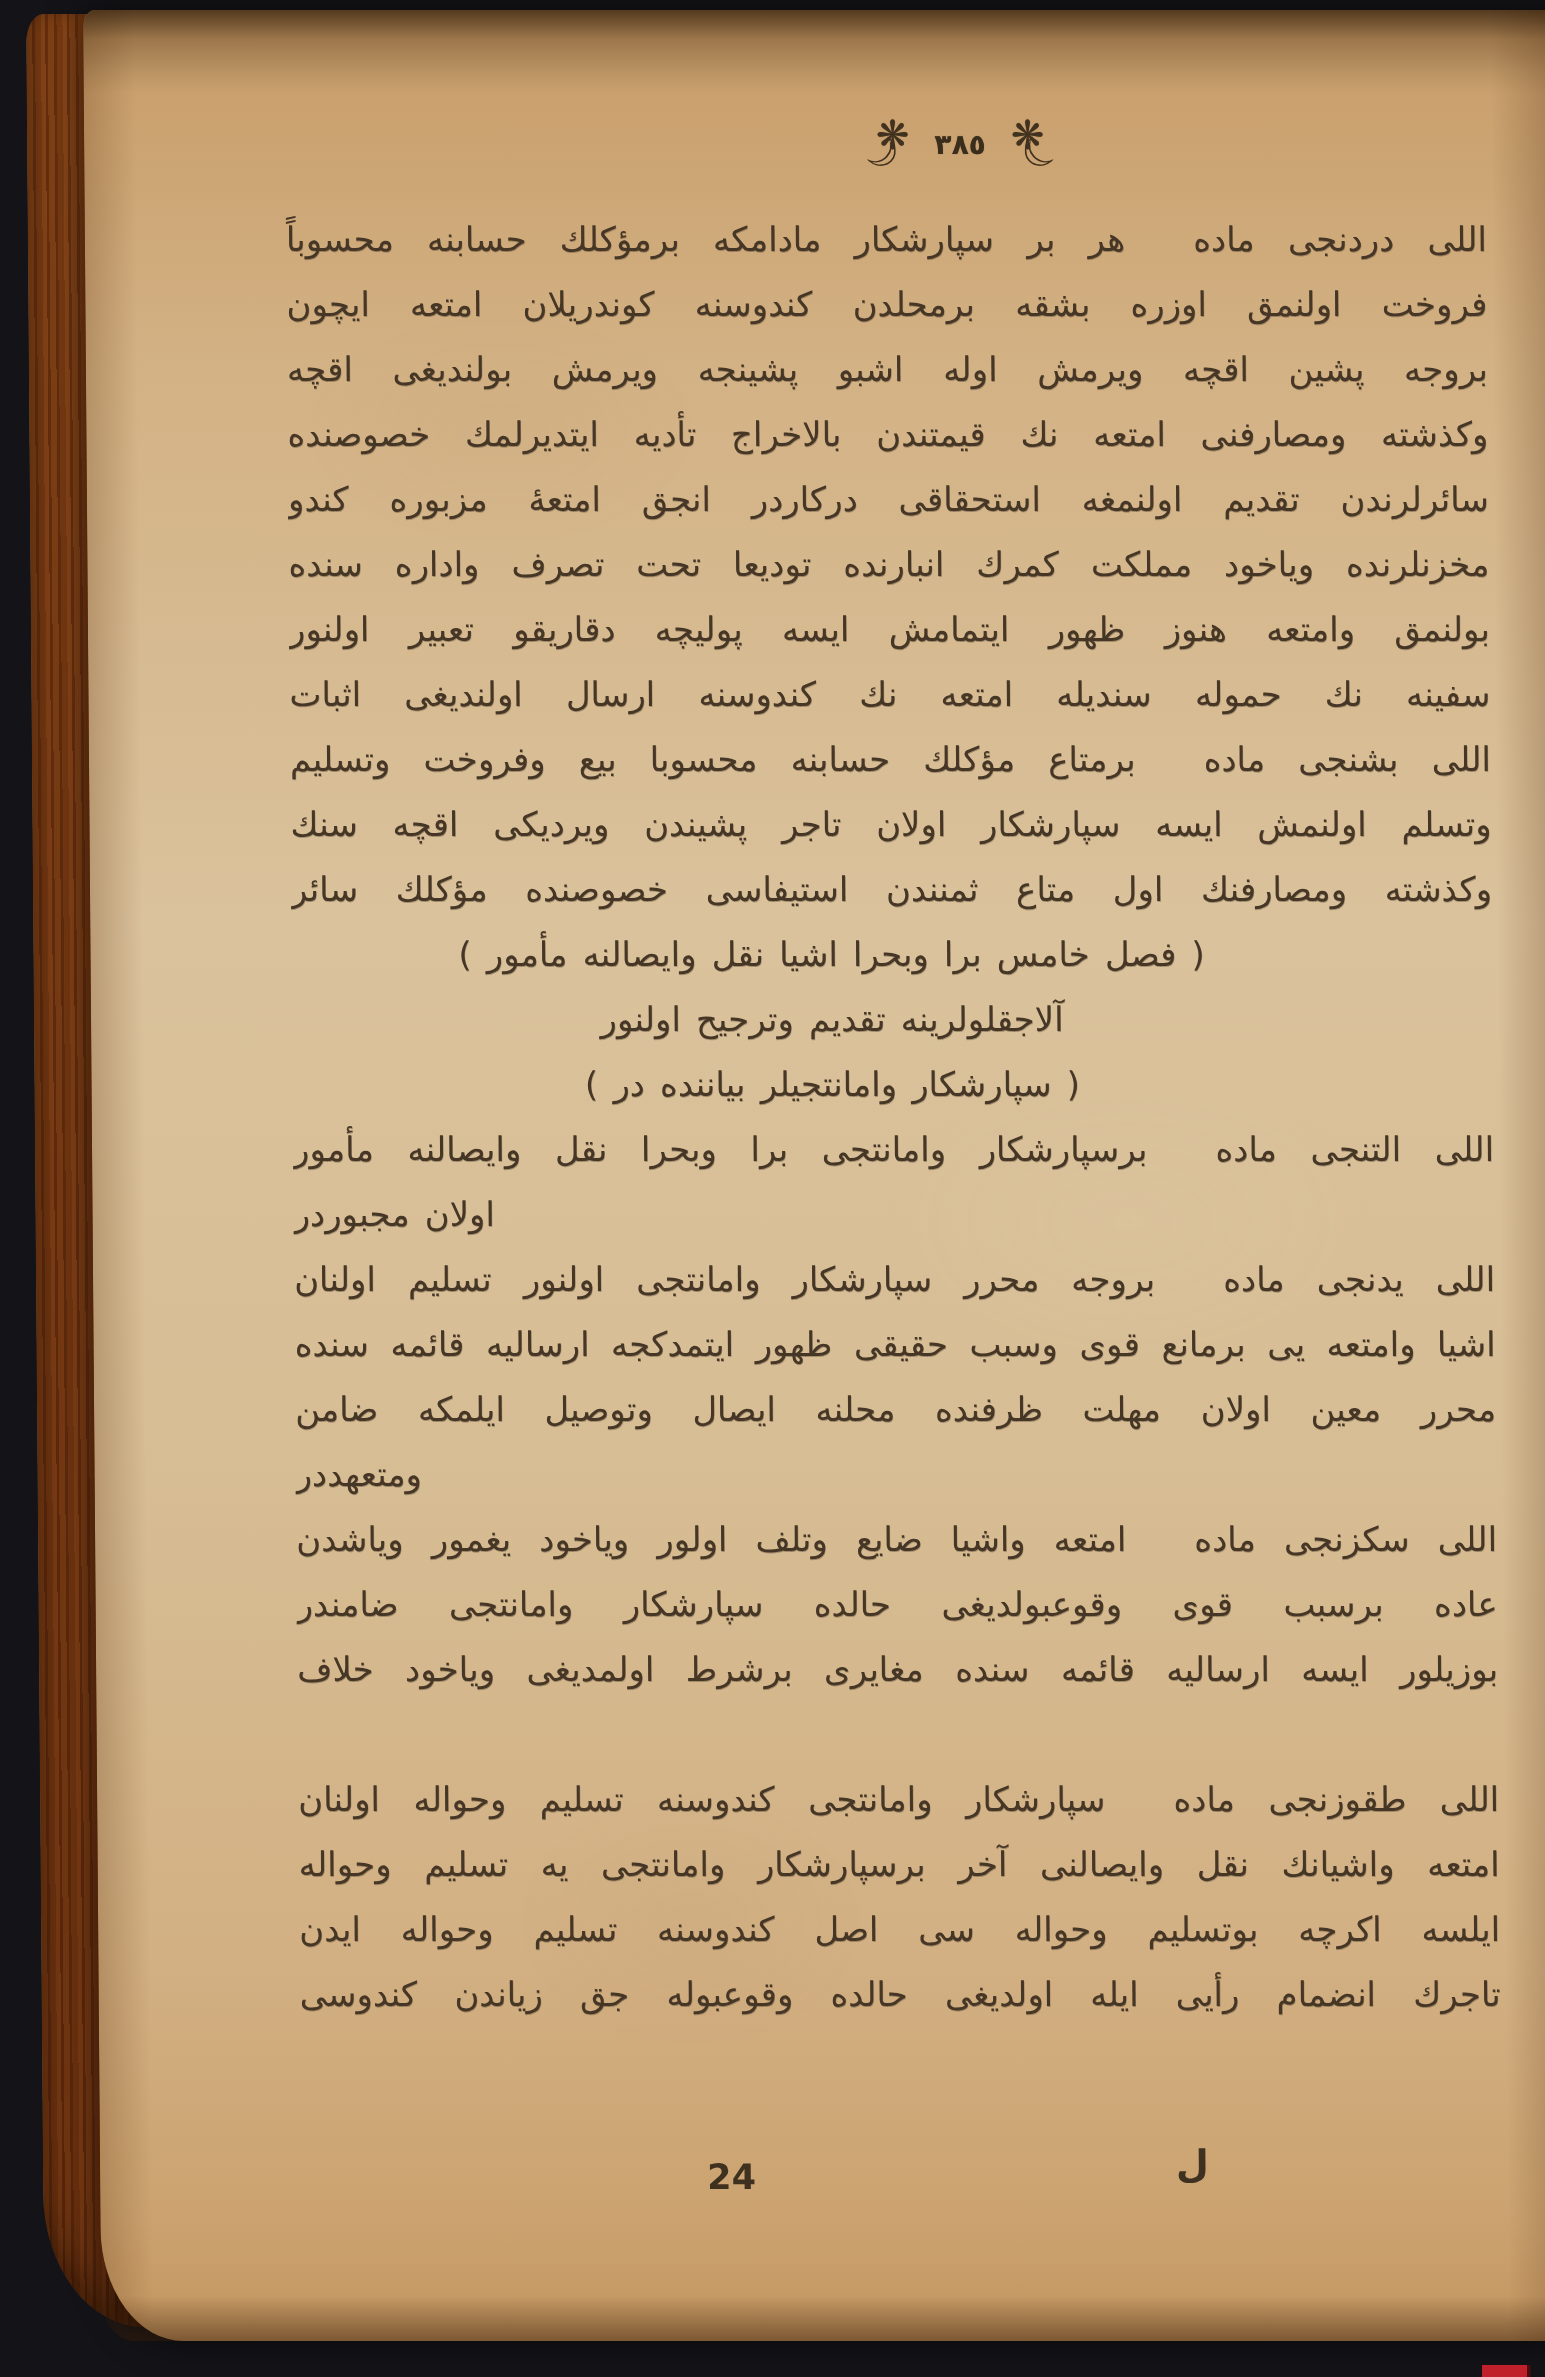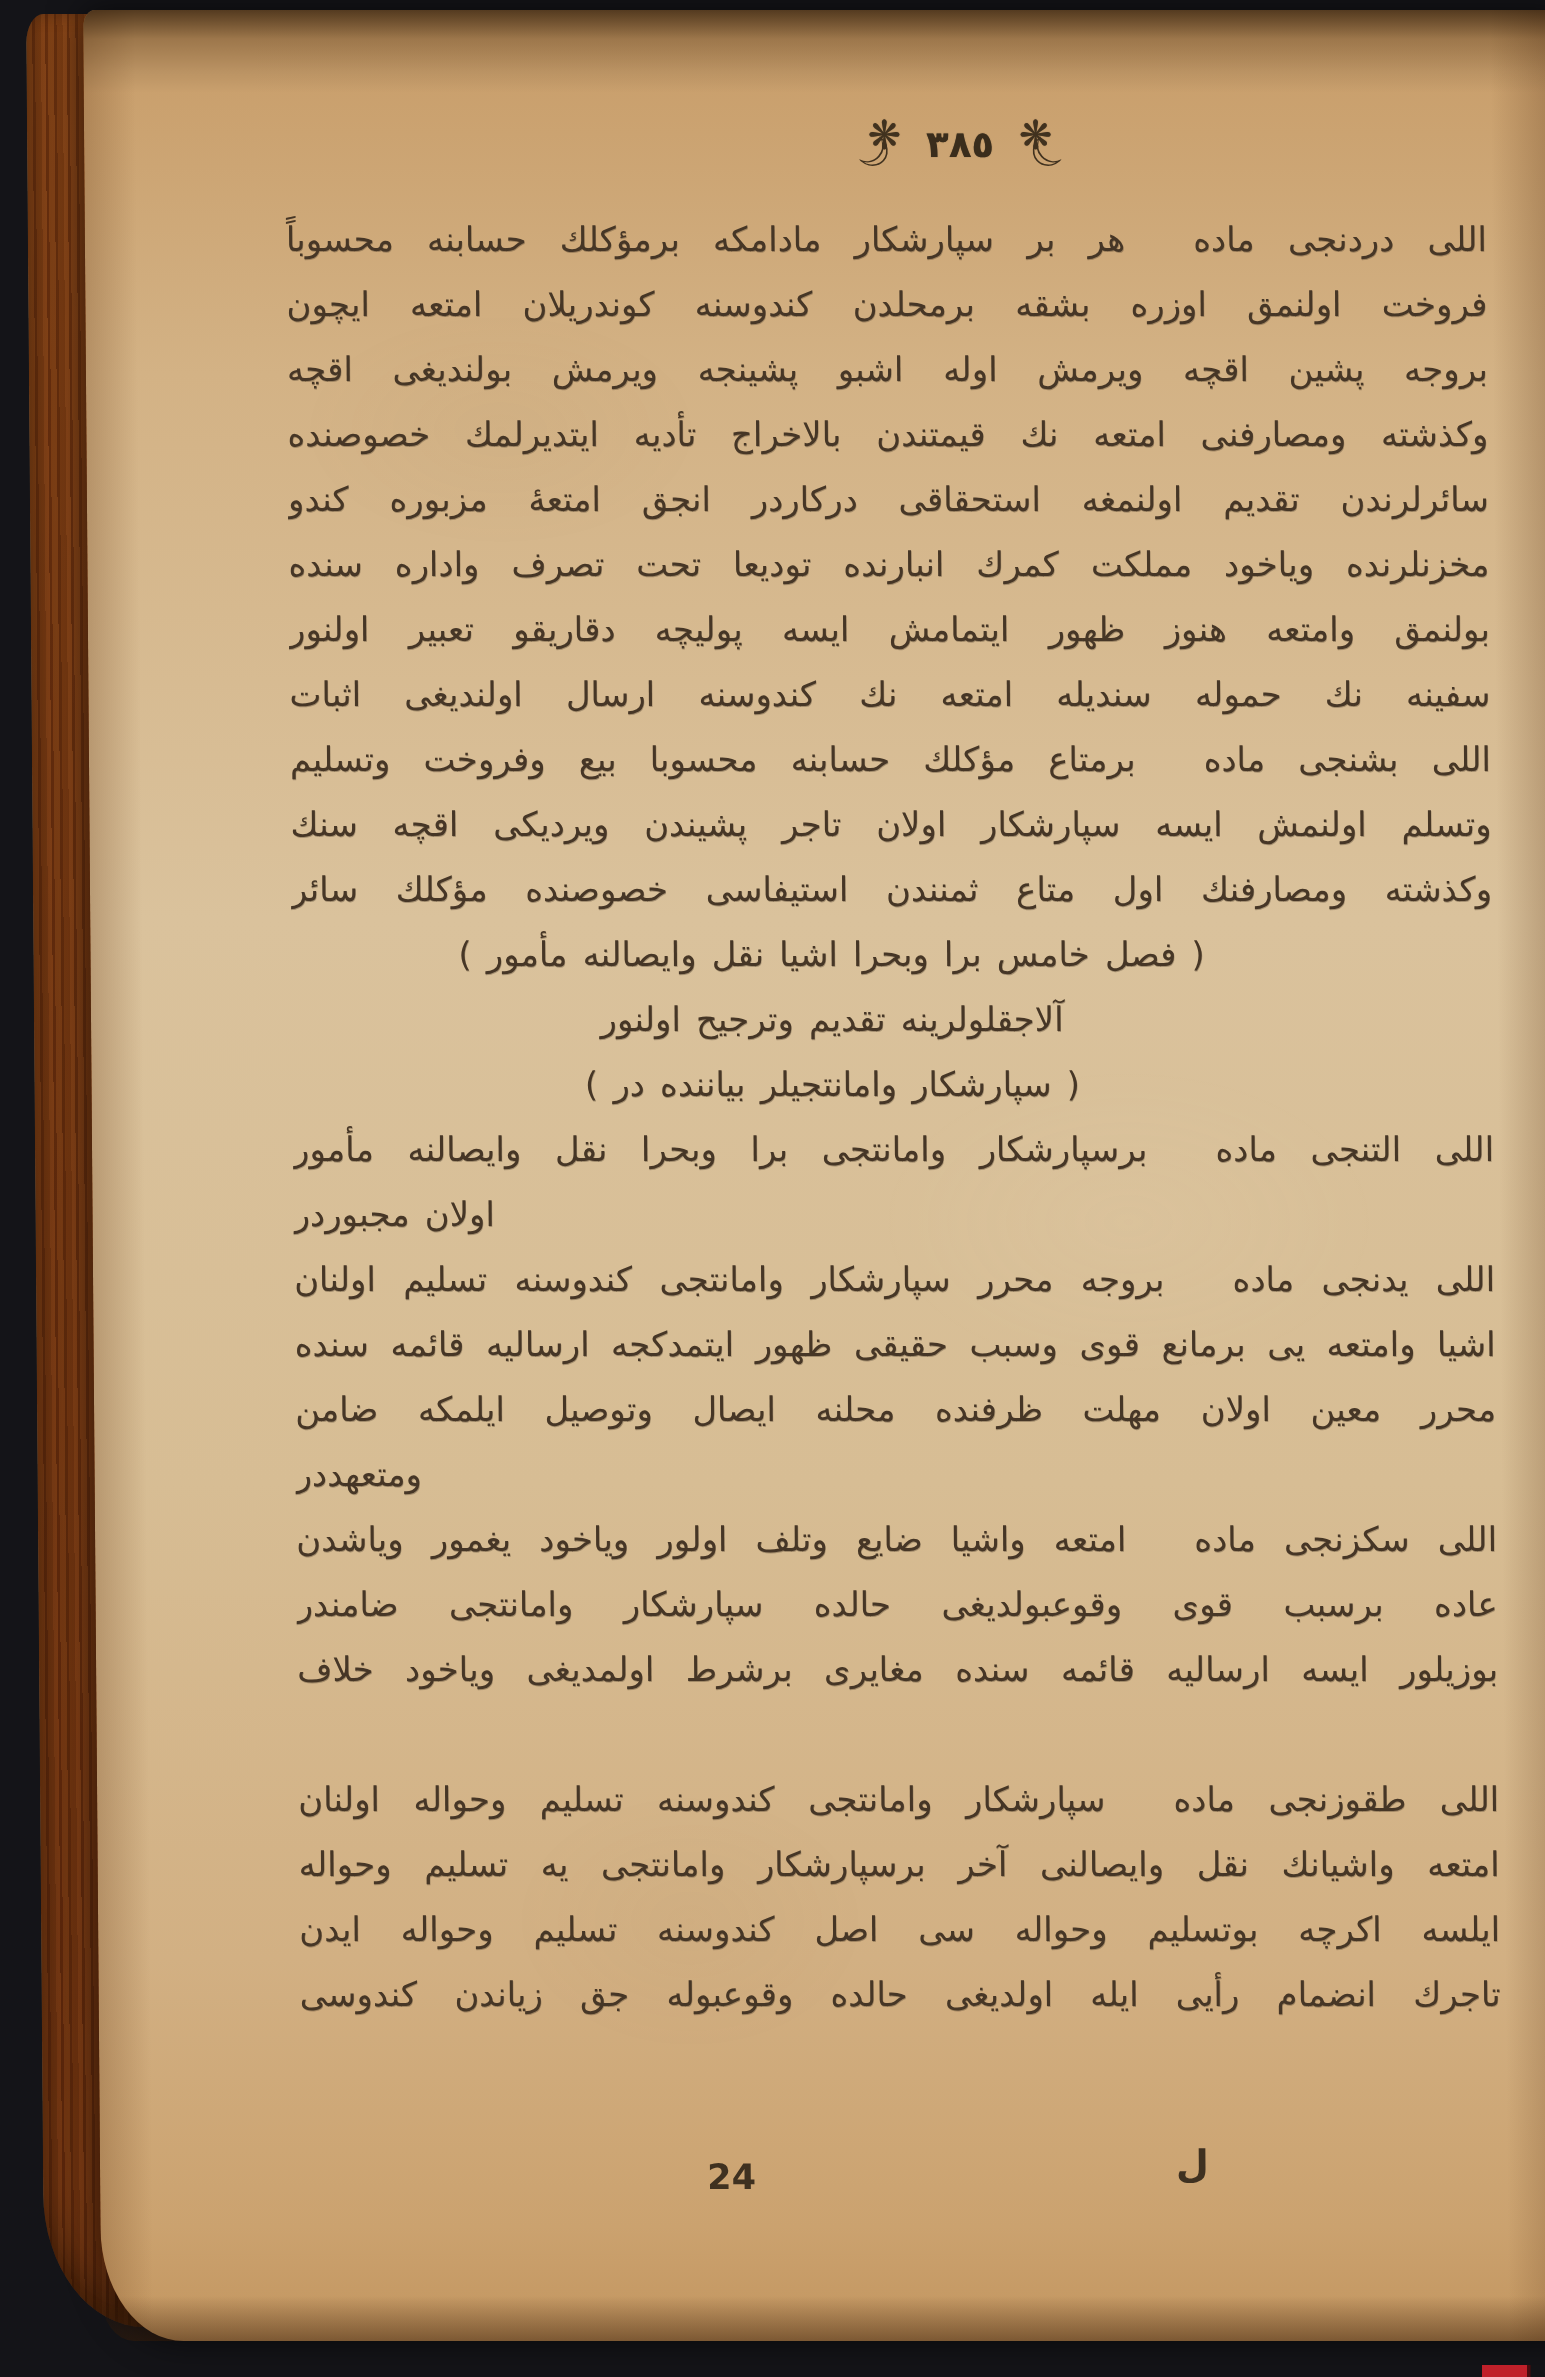--- a/index.html
+++ b/index.html
@@ -46,21 +46,21 @@
   .header{
     position:absolute;top:106px;left:746px;width:260px;
     display:flex;align-items:center;justify-content:center;gap:17.3px;
     color:var(--ink,#463626);
   }
   .orn{position:relative;width:50px;height:61px;}
   .orn .rosette{position:absolute;top:-1.7px;left:8.7px;font-size:40px;line-height:1;color:#41321f;text-shadow:0 0 0.9px rgba(65,50,31,.6);}
   .orn .crescent{position:absolute;top:14px;left:-7px;font-size:43px;line-height:1;color:#41321f;transform:rotate(42deg);}
   .orn.mirrored{transform:scaleX(-1);}
   .page-number{
-    font-size:37px;font-weight:bold;letter-spacing:2.6px;color:#3a2d1c;
+    font-size:28px;font-weight:bold;letter-spacing:2.6px;color:#3a2d1c;
     text-shadow:0 0 0.9px rgba(58,45,28,.7);padding-bottom:5.2px;
   }
   .text-block{
     position:absolute;left:201px;top:197px;width:1201px;
     direction:rtl;unicode-bidi:embed;
     color:var(--ink,#463626);
     font-size:34px;word-spacing:4.3px;
     text-shadow:0.5px 0.5px 0 rgba(70,54,38,.35);
   }
   .line{height:65px;line-height:65px;overflow:hidden;}
@@ -122,21 +122,21 @@
           <div class="line justify">بولنمق وامتعه هنوز ظهور ايتمامش ايسه پوليچه دقاريقو تعبير اولنور</div>
           <div class="line justify">سفينه نك حموله سنديله امتعه نك كندوسنه ارسال اولنديغى اثبات</div>
           <div class="line justify">اللى بشنجى ماده  برمتاع مؤكلك حسابنه محسوبا بيع وفروخت وتسليم</div>
           <div class="line justify">وتسلم اولنمش ايسه سپارشكار اولان تاجر پشيندن ويرديكى اقچه سنك</div>
           <div class="line justify">وكذشته ومصارفنك اول متاع ثمنندن استيفاسى خصوصنده مؤكلك سائر</div>
           <div class="line center">( فصل خامس برا وبحرا اشيا نقل وايصالنه مأمور )</div>
           <div class="line center">آلاجقلولرينه تقديم وترجيح اولنور</div>
           <div class="line center">( سپارشكار وامانتجيلر بياننده در )</div>
           <div class="line justify">اللى التنجى ماده  برسپارشكار وامانتجى برا وبحرا نقل وايصالنه مأمور</div>
           <div class="line left">اولان مجبوردر</div>
-          <div class="line justify">اللى يدنجى ماده  بروجه محرر سپارشكار وامانتجى كندوسنه تسليم اولنان</div>
+          <div class="line justify">اللى يدنجى ماده  بروجه محرر سپارشكار وامانتجى اولنور تسليم اولنان</div>
           <div class="line justify">اشيا وامتعه يى برمانع قوى وسبب حقيقى ظهور ايتمدكجه ارساليه قائمه سنده</div>
           <div class="line justify">محرر معين اولان مهلت ظرفنده محلنه ايصال وتوصيل ايلمكه ضامن</div>
           <div class="line left">ومتعهددر</div>
           <div class="line justify">اللى سكزنجى ماده  امتعه واشيا ضايع وتلف اولور وياخود يغمور وياشدن</div>
           <div class="line justify">عاده برسبب قوى وقوعبولديغى حالده سپارشكار وامانتجى ضامندر</div>
           <div class="line justify">بوزيلور ايسه ارساليه قائمه سنده مغايرى برشرط اولمديغى وياخود خلاف</div>
           <div class="line gap"></div>
           <div class="line justify">اللى طقوزنجى ماده  سپارشكار وامانتجى كندوسنه تسليم وحواله اولنان</div>
           <div class="line justify">امتعه واشيانك نقل وايصالنى آخر برسپارشكار وامانتجى يه تسليم وحواله</div>
           <div class="line justify">ايلسه اكرچه بوتسليم وحواله سى اصل كندوسنه تسليم وحواله ايدن</div>

